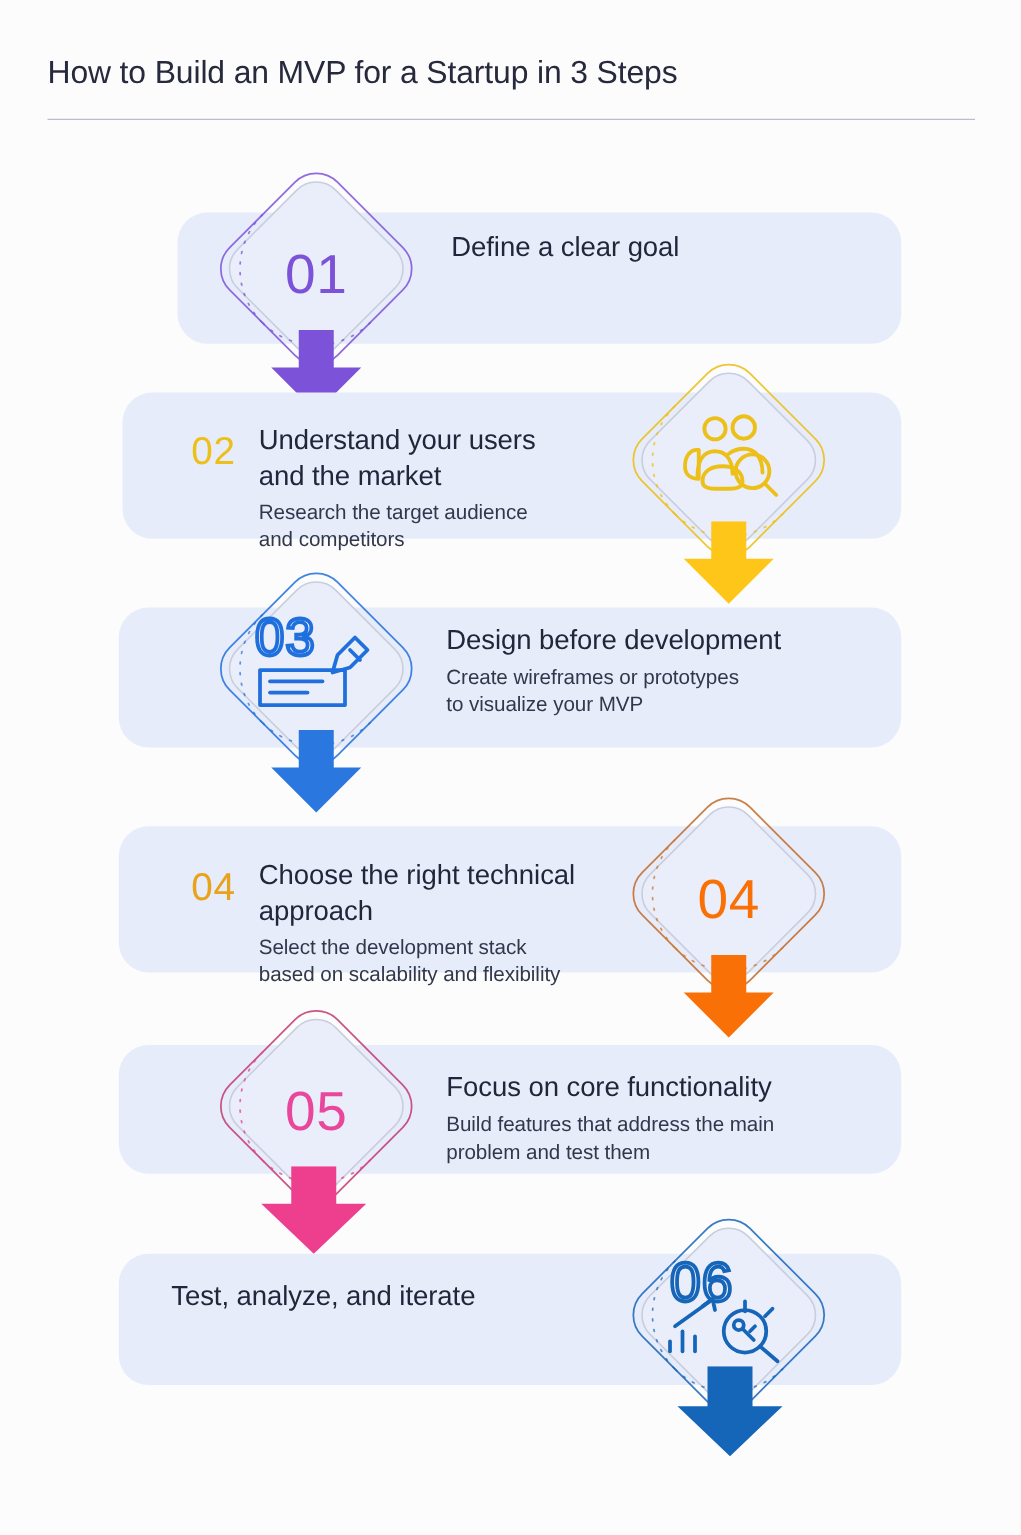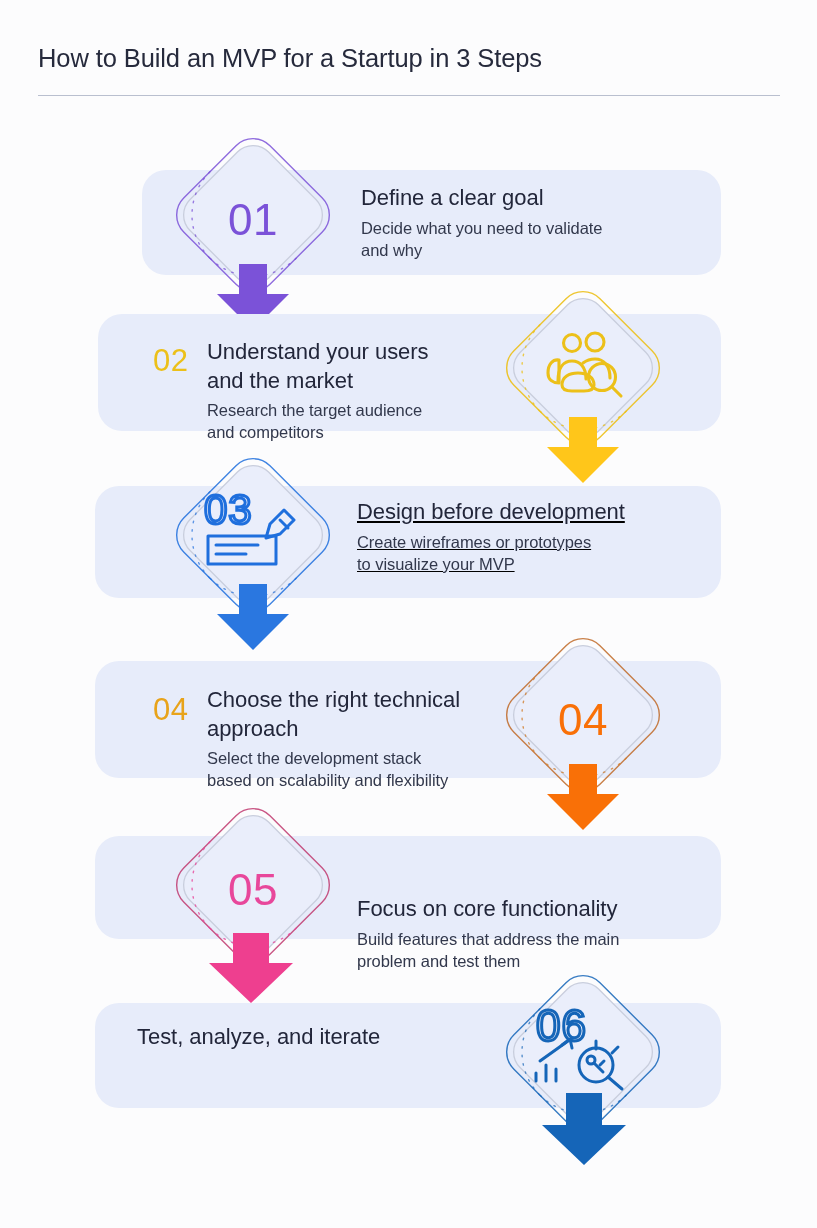--- a/index.html
+++ b/index.html
@@ -126,22 +126,20 @@
       </div>
 
       <div class="arrow" style="left:213px; top:152px;">
         <svg width="80" height="68" viewBox="0 0 80 68" aria-hidden="true">
           <path d="M26,0 L54,0 L54,30 L76,30 L40,66 L4,30 L26,30 Z" fill="#7b52d8"></path>
         </svg>
       </div>
 
       <div class="text-block" style="left:361px; top:72px; width:340px;">
         <div class="step-title">Define a clear goal</div>
-        <div class="step-desc">Decide what you need to validate
-and why</div>
       </div>
     </div>
 
     <div class="step" style="height:173px;">
       <div class="panel" style="left:98px; top:22px; width:623px; height:117px;"></div>
 
       <div class="diamond-wrap" style="left:494px; top:-13px;">
         <svg width="178" height="178" viewBox="0 0 178 178" aria-hidden="true">
           <g transform="translate(89,89) rotate(45)">
             <rect x="-61" y="-61" width="122" height="122" rx="24" ry="24" fill="none" stroke="#ecc019" stroke-width="1.4" opacity="0.9"></rect>
@@ -209,21 +207,21 @@
           </svg>
         </div>
       </div>
 
       <div class="arrow" style="left:213px; top:119px;">
         <svg width="80" height="68" viewBox="0 0 80 68" aria-hidden="true">
           <path d="M26,0 L54,0 L54,30 L76,30 L40,66 L4,30 L26,30 Z" fill="#2a77e0"></path>
         </svg>
       </div>
 
-      <div class="text-block" style="left:357px; top:33px; width:350px;text-decoration:underline;">
+      <div class="text-block" style="left:357px; top:33px; width:350px;">
         <div class="step-title">Design before development</div>
         <div class="step-desc">Create wireframes or prototypes
 to visualize your MVP</div>
       </div>
     </div>
 
     <div class="step" style="height:174px;">
       <div class="panel" style="left:95px; top:17px; width:626px; height:117px;"></div>
 
       <div class="diamond-wrap" style="left:494px; top:-18px;">
@@ -268,21 +266,21 @@
         </svg>
         <div class="diamond-label" style="top:72px; color:#e8479b;">05</div>
       </div>
 
       <div class="arrow" style="left:203px; top:115px;">
         <svg width="96" height="72" viewBox="0 0 96 72" aria-hidden="true">
           <path d="M30,0 L66,0 L66,30 L90,30 L48,70 L6,30 L30,30 Z" fill="#ee3f8f"></path>
         </svg>
       </div>
 
-      <div class="text-block" style="left:357px; top:38px; width:350px;margin-top:39px;">
+      <div class="text-block" style="left:357px; top:38px; width:350px;">
         <div class="step-title">Focus on core functionality</div>
         <div class="step-desc">Build features that address the main
 problem and test them</div>
       </div>
     </div>
 
     <div class="step" style="height:180px;">
       <div class="panel" style="left:95px; top:20px; width:626px; height:105px;"></div>
 
       <div class="diamond-wrap" style="left:494px; top:-20px;">

